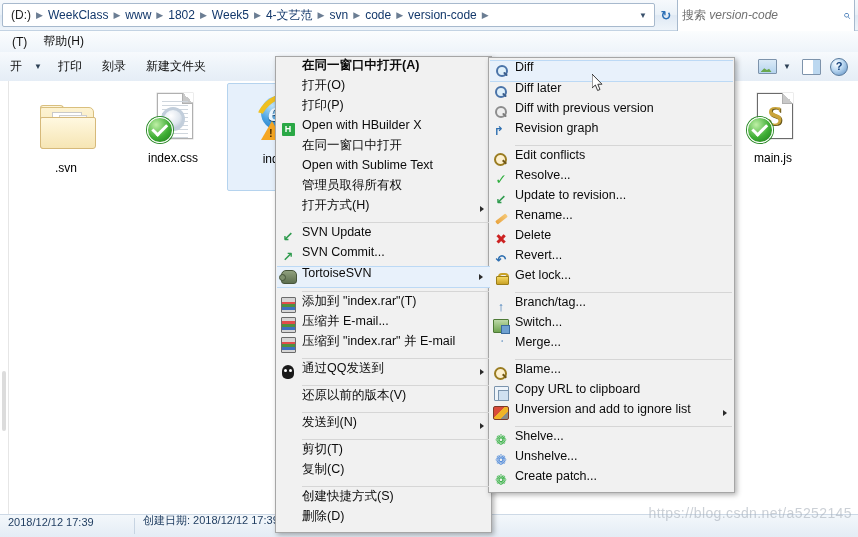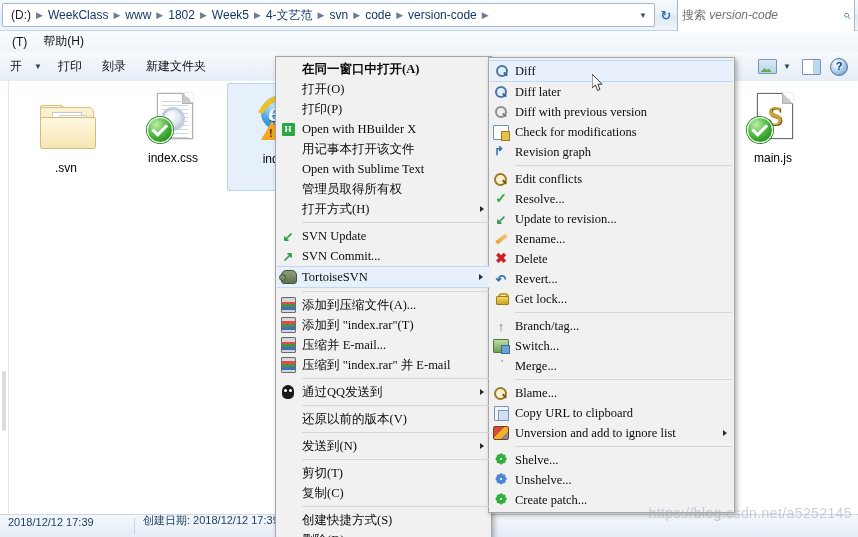--- a/index.html
+++ b/index.html
@@ -198,22 +198,22 @@
   
   .menu{
     position:absolute;background:#f1f1f1;border:1px solid #a6a6a6;
     box-shadow:2px 2px 5px rgba(0,0,0,.30);padding:2px 0;
     font-size:12.5px;color:#0b0b0b;
   }
   .menu.main{left:275px;top:56px;width:215px;}
   .menu.sub{left:488px;top:57px;width:245px;}
   .menu .gutter{position:absolute;left:0;top:0;bottom:0;width:26px;background:#f1f1f1;}
   .mi{
-    position:relative;display:flex;align-items:center;height:20px;padding-left:26px;padding-right:16px;
-    white-space:nowrap;z-index:2;font-family:Liberation Serif, serif;
+    position:relative;display:flex;align-items:flex-start;height:20px;padding-left:26px;padding-right:16px;
+    white-space:nowrap;z-index:2;
   }
   .mi.bold{font-weight:bold;}
   .mi.hl{background:#e8f1fb;border-top:1px solid #bcd9f5;border-bottom:1px solid #bcd9f5;
          margin:0 1px;padding-left:25px;}
   .mi .lbl{line-height:1;}
   .mi .arrow{
     position:absolute;right:7px;top:50%;transform:translateY(-50%);
     width:0;height:0;border-top:3.5px solid transparent;border-bottom:3.5px solid transparent;
     border-left:4.5px solid #2a2a2a;
   }
@@ -450,21 +450,21 @@
           <span class="lbl">打印(P)</span>
         </div>
         <div class="mi">
           <span class="mico">
             <div class="i-h">H</div>
           </span>
           <span class="lbl">Open with HBuilder X</span>
         </div>
         <div class="mi">
           <span class="mico"></span>
-          <span class="lbl">用记事本打开该文件</span>
+          <span class="lbl">在同一窗口中打开</span>
         </div>
         <div class="mi">
           <span class="mico"></span>
           <span class="lbl">Open with Sublime Text</span>
         </div>
         <div class="mi">
           <span class="mico"></span>
           <span class="lbl">管理员取得所有权</span>
         </div>
         <div class="mi">
@@ -486,26 +486,20 @@
           <span class="lbl">SVN Commit...</span>
         </div>
         <div class="mi hl">
           <span class="mico">
             <div class="i-tortoise"></div>
           </span>
           <span class="lbl">TortoiseSVN</span>
           <span class="arrow"></span>
         </div>
         <div class="msep"></div>
-        <div class="mi">
-          <span class="mico">
-            <div class="i-rar"></div>
-          </span>
-          <span class="lbl">添加到压缩文件(A)...</span>
-        </div>
         <div class="mi">
           <span class="mico">
             <div class="i-rar"></div>
           </span>
           <span class="lbl">添加到 "index.rar"(T)</span>
         </div>
         <div class="mi">
           <span class="mico">
             <div class="i-rar"></div>
           </span>
@@ -573,26 +567,20 @@
           <span class="lbl">Diff later</span>
         </div>
         <div class="mi">
           <span class="mico">
             <div class="i-mag gray"></div>
           </span>
           <span class="lbl">Diff with previous version</span>
         </div>
         <div class="mi">
           <span class="mico">
-            <div class="i-check"></div>
-          </span>
-          <span class="lbl">Check for modifications</span>
-        </div>
-        <div class="mi">
-          <span class="mico">
             <div class="i-graph">↱</div>
           </span>
           <span class="lbl">Revision graph</span>
         </div>
         <div class="msep"></div>
         <div class="mi">
           <span class="mico">
             <div class="i-blame"></div>
           </span>
           <span class="lbl">Edit conflicts</span>

